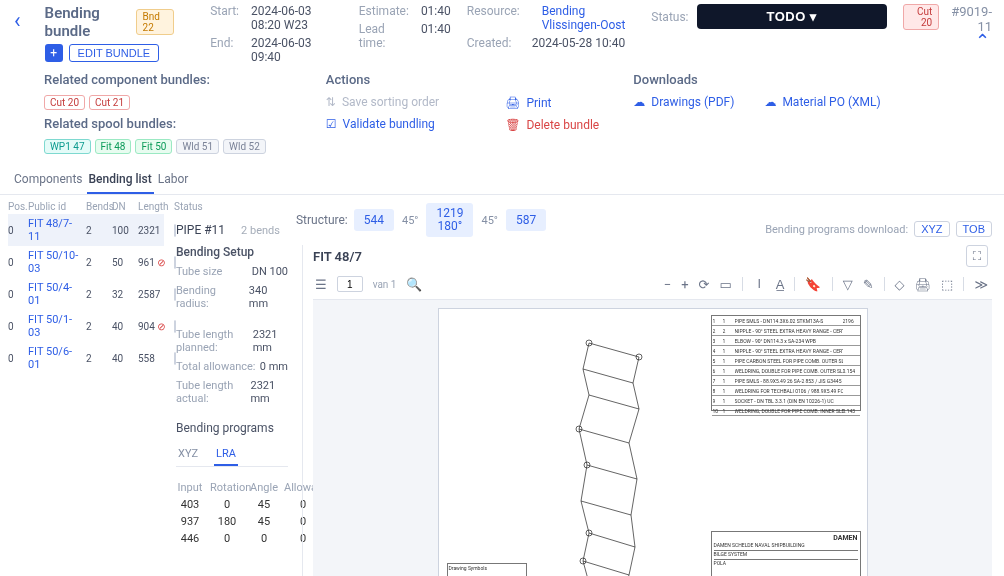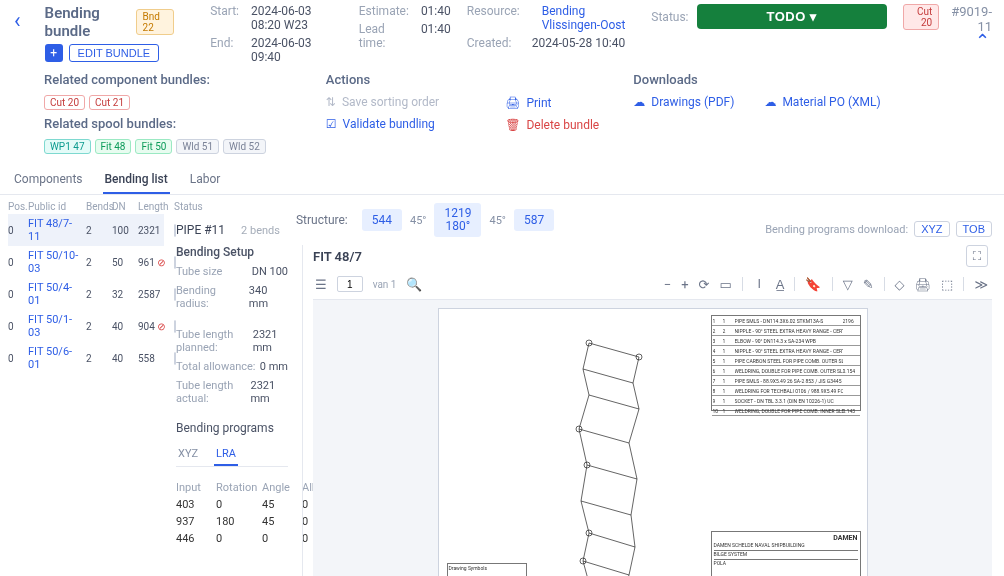--- a/index.html
+++ b/index.html
@@ -15,76 +15,76 @@
     .badge-orange { color:#c47a00; border-color:#f0cd8c; background:#fff3de;}
     .badge-red2 { color:#c43b3b; border-color:#f0a8a8; background:#ffe8e8;}
     .edit-row { display:flex; align-items:center; gap:6px; margin-top:2px;}
     .sq-btn { width:18px; height:18px; background:#2e5ee6; border-radius:3px; color:#fff; display:flex; align-items:center; justify-content:center; font-size:12px;}
     .edit-bundle-btn { border:1px solid #2e5ee6; color:#2e5ee6; background:#fff; padding:2px 8px; border-radius:3px; font-size:11px;}
     .kv { display:grid; grid-template-columns:auto auto; column-gap:12px; row-gap:4px; font-size:12px;}
     .kv .k { color:#9aa4b5;}
     .kv .v { color:#4a5265;}
     .link { color:#2e5ee6; cursor:pointer;margin-left:10px;}
     .status-row { display:flex; align-items:center; gap:8px;}
-    .todo-btn { background:#15803d; color:#fff; border:none; padding:5px 70px; border-radius:4px; font-size:13px; font-weight:600; letter-spacing:.5px; display:flex; align-items:center; gap:4px;}
+    .todo-btn { background:#0f172a; color:#fff; border:none; padding:5px 70px; border-radius:4px; font-size:13px; font-weight:600; letter-spacing:.5px; display:flex; align-items:center; gap:4px;}
     .top-right { margin-left:auto; text-align:right; display:flex; gap:10px; align-items:flex-start;}
     .hash { color:#8590a5; font-size:13px;}
     .chev-up { color:#2e5ee6; font-size:18px; cursor:pointer;}
     
     .second { display:flex; padding:4px 12px 10px 44px; gap:0;}
     .sec-col { flex:1; display:flex; flex-direction:column; gap:4px;}
     .sec-title { color:#5b6a87; font-size:13px; font-weight:500; margin-bottom:2px;}
     .chips { display:flex; gap:4px; margin:2px 0;}
     .chip { font-size:10px; padding:1px 5px; border-radius:3px; border:1px solid;}
     .chip-red { color:#c43b3b; border-color:#f0a8a8; background:#fff;}
     .chip-teal { color:#0d9b8f; border-color:#7ed9d0; background:#e4fbf8;}
     .chip-mint { color:#0d9b5a; border-color:#9be9c3; background:#e8fcf0;}
     .chip-gray { color:#7b8398; border-color:#cdd3df; background:#f3f5f9;}
     .action-link { display:flex; align-items:center; gap:6px; font-size:12px; margin:2px 0;}
     .muted { color:#b2b9c8;}
     .red { color:#d94646;}
     .dl-col { display:flex; gap:30px;}
     
-    .tabs { display:flex; gap:18px; padding:0 12px; border-bottom:1px solid #e5e8ef;}
+    .tabs { display:flex; gap:2px; padding:0 12px; border-bottom:1px solid #e5e8ef;}
     .tab { padding:6px 2px; font-size:12px; color:#6b7488; cursor:pointer;}
     .tab.active { color:#3a4255; border-bottom:2px solid #2e5ee6; font-weight:500;}
     
     .main { display:flex; height:calc(576px - 160px);}
     .left-list { width:168px; padding:4px 4px 0 8px;}
     .th-row, .tr { display:grid; grid-template-columns:18px 56px 24px 24px 34px 18px; font-size:10px; align-items:center; gap:2px;}
     .th-row { color:#9aa4b5; padding:2px 0;}
     .tr { padding:3px 0; color:#4a5265;}
     .tr .pub { color:#2e5ee6; font-size:11px;}
     .err-icon { color:#d94646; font-size:10px;}
     .chk { width:12px; height:12px; border:1px solid #cdd3df; border-radius:2px;}
     .tr-sel { background:#eef2fa;}
     
     .mid { flex:1; padding:6px 12px 0 8px; display:flex; flex-direction:column;}
     .pipe-row { display:flex; align-items:flex-end; gap:16px; padding:2px 0 8px 0;}
     .pipe-id { color:#3a4255; font-size:12px;}
     .pipe-sub { color:#a5adb9; font-size:11px;}
     .struct { display:flex; align-items:center; gap:6px;}
-    .struct-lbl { color:#6b7488; font-size:12px; margin-right:8px;}
+    .struct-lbl { color:#6b7488; font-size:12px; margin-right:0;}
     .seg { background:#e7efff; color:#2e5ee6; padding:4px 10px; border-radius:3px; font-size:12px; text-align:center;}
     .seg-txt { color:#8590a5; font-size:11px; padding:0 2px;}
     .seg-multi { display:flex; flex-direction:column; line-height:1.1;}
     .dl-prog { margin-left:auto; display:flex; align-items:center; gap:6px; font-size:11px; color:#9aa4b5;}
     .mini-btn { border:1px solid #cdd3df; color:#2e5ee6; padding:1px 6px; border-radius:3px; font-size:11px; background:#fff;}
     .mid-body { display:flex; gap:14px; flex:1;}
     .setup { width:112px; display:flex; flex-direction:column; gap:6px;}
     .setup h4 { font-size:12px; color:#4a5265; font-weight:500;}
     .setup .srow { display:flex; justify-content:space-between; font-size:11px;}
     .setup .sk { color:#9aa4b5;}
     .setup .sv { color:#4a5265;}
     .bp-title { font-size:12px; color:#4a5265; margin-top:10px;}
     .bp-tabs { display:flex; gap:14px; font-size:11px; border-bottom:1px solid #e5e8ef; margin:4px 0 6px 0;}
     .bp-tab { padding:2px 2px 4px 2px; color:#8590a5; cursor:pointer;}
     .bp-tab.active { color:#2e5ee6; border-bottom:2px solid #2e5ee6;}
     .bp-tbl { font-size:11px;}
-    .bp-h, .bp-r { display:grid; grid-template-columns:28px 34px 28px 38px; gap:12px; padding:2px 0;}
+    .bp-h, .bp-r { display:grid; grid-template-columns:28px 34px 28px 38px; gap:6px; padding:2px 0;text-align:center;}
     .bp-h { color:#9aa4b5;}
     .drawing { flex:1; display:flex; flex-direction:column; border-left:1px solid #e5e8ef; padding-left:10px; position:relative;}
     .draw-head { display:flex; align-items:center; justify-content:space-between; padding:0 4px 6px 0;}
     .draw-title { font-size:13px; font-weight:600; color:#3a4255;}
     .expand { border:1px solid #cdd3df; width:22px; height:22px; display:flex; align-items:center; justify-content:center; border-radius:3px; color:#6b7488;}
     .toolbar { display:flex; align-items:center; gap:10px; padding:2px 4px 6px 2px; color:#6b7488; font-size:13px; border-bottom:1px solid #e5e8ef;}
     .toolbar .sep { width:1px; height:14px; background:#d7dce5;}
     .toolbar .pg-in { width:26px; height:16px; border:1px solid #cdd3df; border-radius:2px; text-align:center; font-size:10px;}
     .toolbar .tb-ico { cursor:pointer; color:#6b7488;}
     .canvas { flex:1; background:#f3f5f9; display:flex; align-items:center; justify-content:center; padding:8px;}

